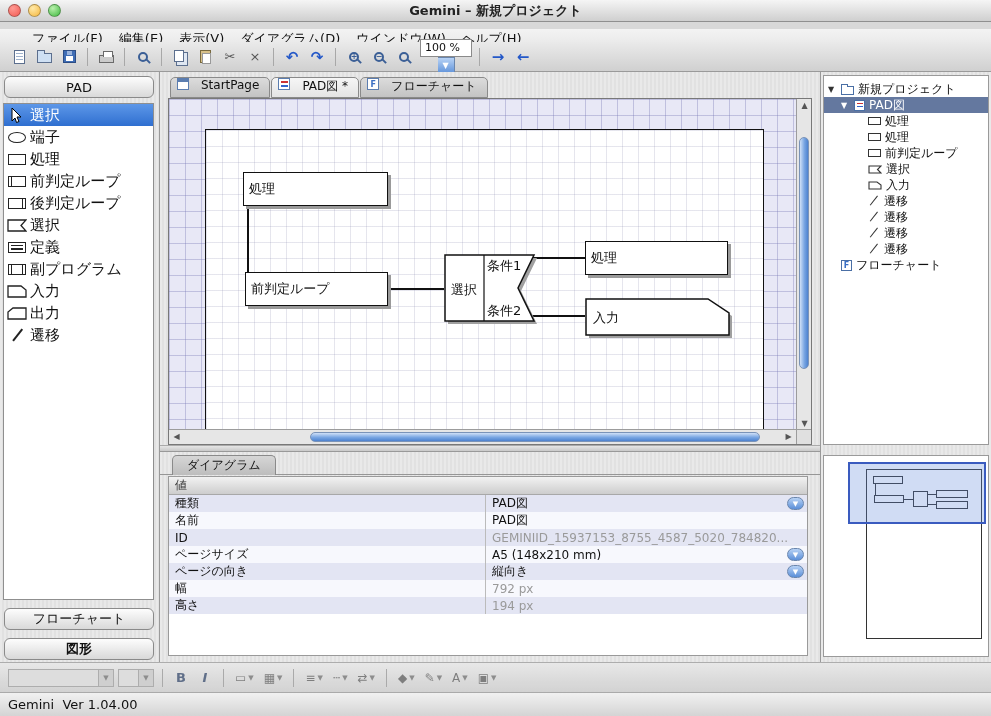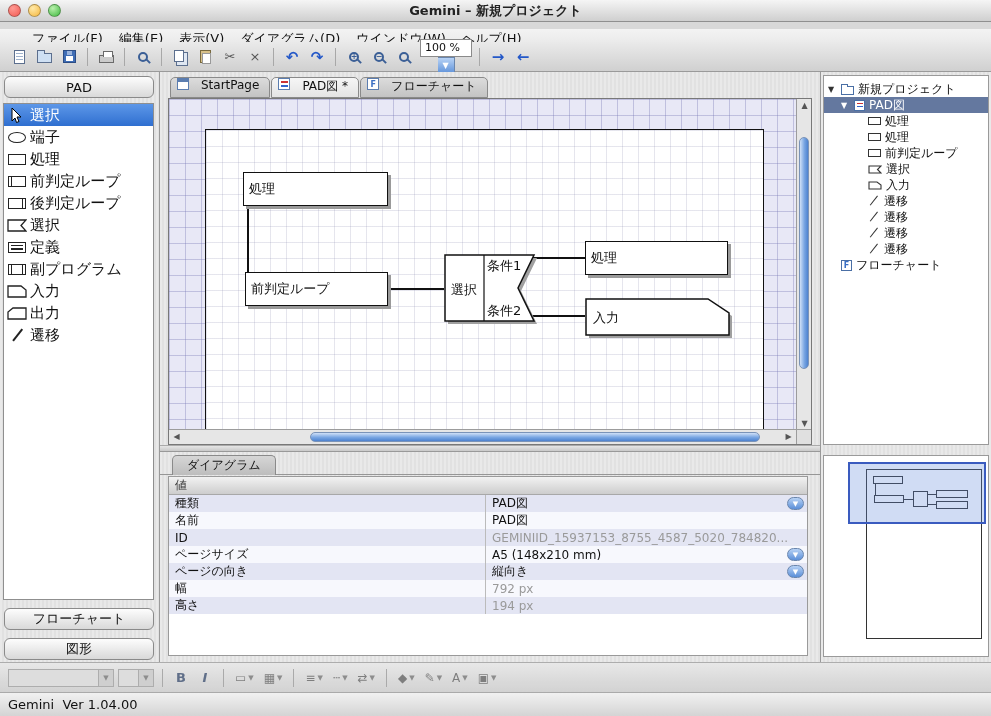--- a/index.html
+++ b/index.html
@@ -359,21 +359,21 @@
         <span class="tool-ic">
             <span class="line-ic"></span>
           </span>
         <span>遷移</span>
       </div>
     </div>
     <div class="bottom-btns">
       <div class="side-btn" style="top:536px;">
         <span>フローチャート</span>
       </div>
-      <div class="side-btn" style="top:566px;">
+      <div class="side-btn" style="top:566px;font-weight:bold;">
         <span>図形</span>
       </div>
     </div>
   </div>
 
   <div class="center pinstripe">
     <div class="tabbar">
       <div class="tab">
         <span class="ticon start"></span>
         <span>StartPage</span>

